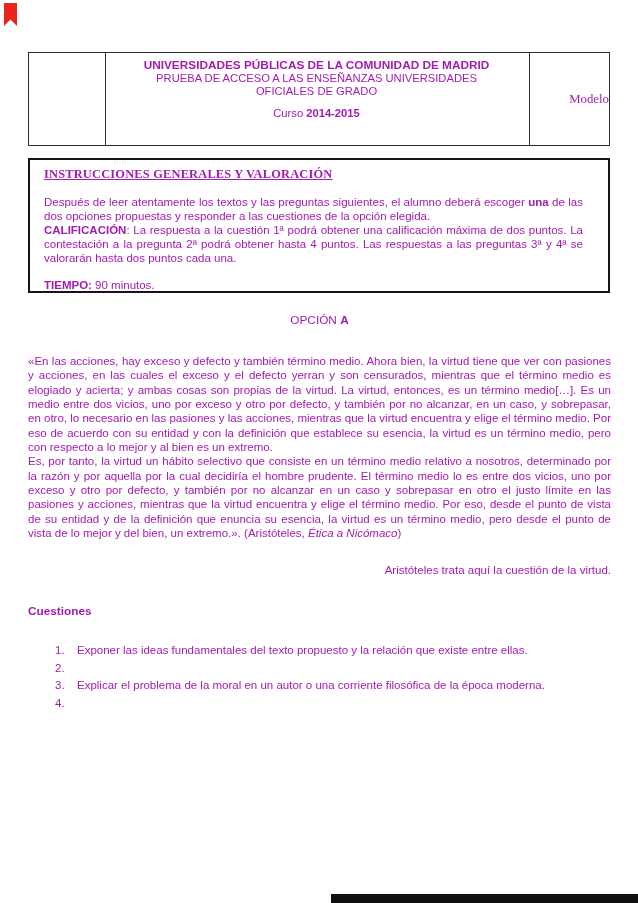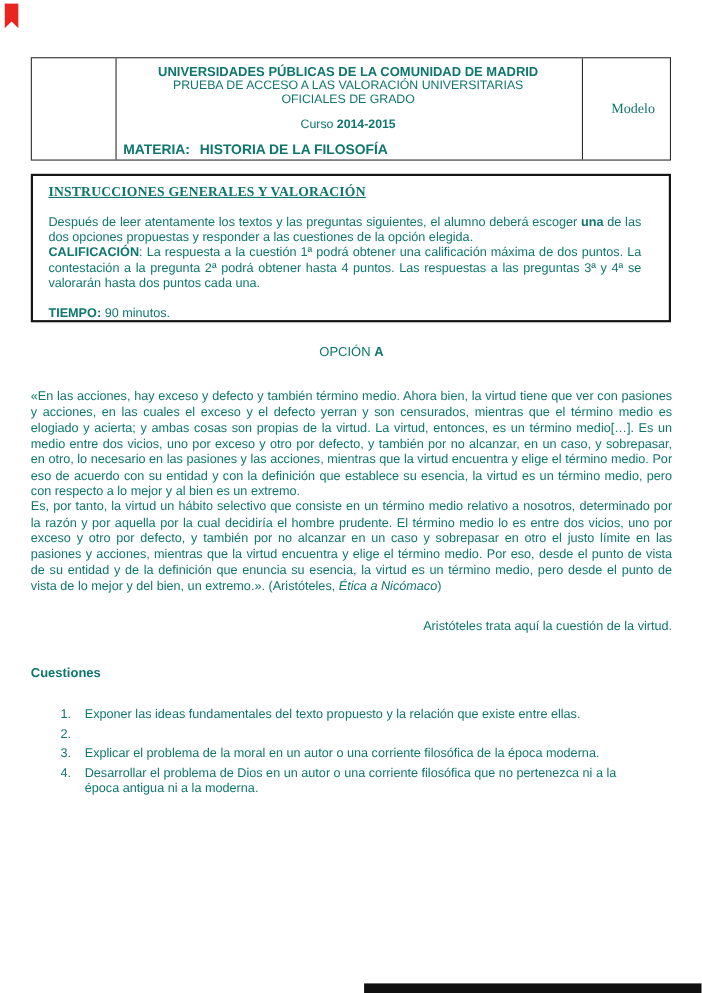--- a/index.html
+++ b/index.html
@@ -1,18 +1,18 @@
 <!DOCTYPE html>
 <html><head>
 <meta charset="utf-8">
 <style>
   html,body { margin:0; padding:0; background:#fff; }
   .page {
     position:relative; width:638px; height:903px; background:#ffffff;
-    font-family:"Liberation Sans", sans-serif; color:#0f766e; overflow:hidden;
+    font-family:"Liberation Sans", sans-serif; color:#a21caf; overflow:hidden;
   }
   p { margin:0; }
 
   
   .bookmark {
     position:absolute; left:4px; top:3px; width:13px; height:23px;
     clip-path:polygon(0 0,100% 0,100% 100%,50% 72%,0 100%);
   }
   .bottom-bar { position:absolute; left:331px; top:894px; width:307px; height:9px; }
 
@@ -23,21 +23,21 @@
   }
   .ht-left  { width:77px; border-right:1.5px solid #2e2e2e; box-sizing:border-box; }
   .ht-center{ flex:1; padding:6px 8px 0 6px; text-align:center; box-sizing:border-box; }
   .u-name   { font-weight:bold; font-size:11.8px; line-height:13px; }
   .exam-line{ font-size:11.2px; line-height:13px; }
   .curso    { font-size:11.2px; margin-top:9px; }
   .materia  { text-align:left; font-weight:bold; font-size:12.6px; margin-top:10px; white-space:nowrap; }
   .materia-label { margin-right:9px; }
   .ht-right {
     width:80px; border-left:1.5px solid #2e2e2e; box-sizing:border-box;
-    display:flex; align-items:center; justify-content:center;
+    display:flex; align-items:center; justify-content:flex-end;
     font-family:"Liberation Serif", serif; font-size:12.8px;padding-left:12px;
   }
 
   
   .instructions {
     position:absolute; left:28px; top:158px; width:582px; height:135px;
     border:2px solid #151515; box-sizing:border-box; padding:7px 25px 0 14px;
   }
   .instr-title {
     text-align:left; font-family:"Liberation Serif", serif; font-weight:bold;
@@ -64,24 +64,23 @@
 <body>
 
 <div class="page">
 
   <div class="bookmark" style="background:#e8261f"></div>
 
   <div class="header-table">
     <div class="ht-left"></div>
     <div class="ht-center">
       <div class="u-name">UNIVERSIDADES PÚBLICAS DE LA COMUNIDAD DE MADRID</div>
-      <div class="exam-line">PRUEBA DE ACCESO A LAS VALORACIÓN UNIVERSITARIAS</div>
+      <div class="exam-line">PRUEBA DE ACCESO A LAS ENSEÑANZAS UNIVERSIDADES</div>
       <div class="exam-line">OFICIALES DE GRADO</div>
       <div class="curso"><span>Curso </span><b>2014-2015</b></div>
-      <div class="materia"><span class="materia-label">MATERIA:</span><span>HISTORIA DE LA FILOSOFÍA</span></div>
     </div>
     <div class="ht-right">
       <span>Modelo</span>
     </div>
   </div>
 
   <div class="instructions">
     <div class="instr-title">INSTRUCCIONES GENERALES Y VALORACIÓN</div>
     <div class="instr-body"><span>Después de leer atentamente los textos y las preguntas siguientes, el alumno deberá escoger </span><b>una</b><span> de las dos opciones propuestas y responder a las cuestiones de la opción elegida.</span><br><b>CALIFICACIÓN</b><span>: La respuesta a la cuestión 1ª podrá obtener una calificación máxima de dos puntos. La contestación a la pregunta 2ª podrá obtener hasta 4 puntos. Las respuestas a las preguntas 3ª y 4ª se valorarán hasta dos puntos cada una.</span></div>
     <div class="tiempo"><b>TIEMPO:</b><span> 90 minutos.</span></div>
@@ -105,20 +104,19 @@
         </div>
       <div class="c-item">
           <span class="c-num">2.</span>
         </div>
       <div class="c-item">
           <span class="c-num">3.</span>
           <span class="c-text">Explicar el problema de la moral en un autor o una corriente filosófica de la época moderna.</span>
         </div>
       <div class="c-item">
           <span class="c-num">4.</span>
-          <span class="c-text">Desarrollar el problema de Dios en un autor o una corriente filosófica que no pertenezca ni a la época antigua ni a la moderna.</span>
         </div>
     </div>
   </div>
 
   <div class="bottom-bar" style="background:#101010"></div>
 
 </div>
 
 </body></html>

